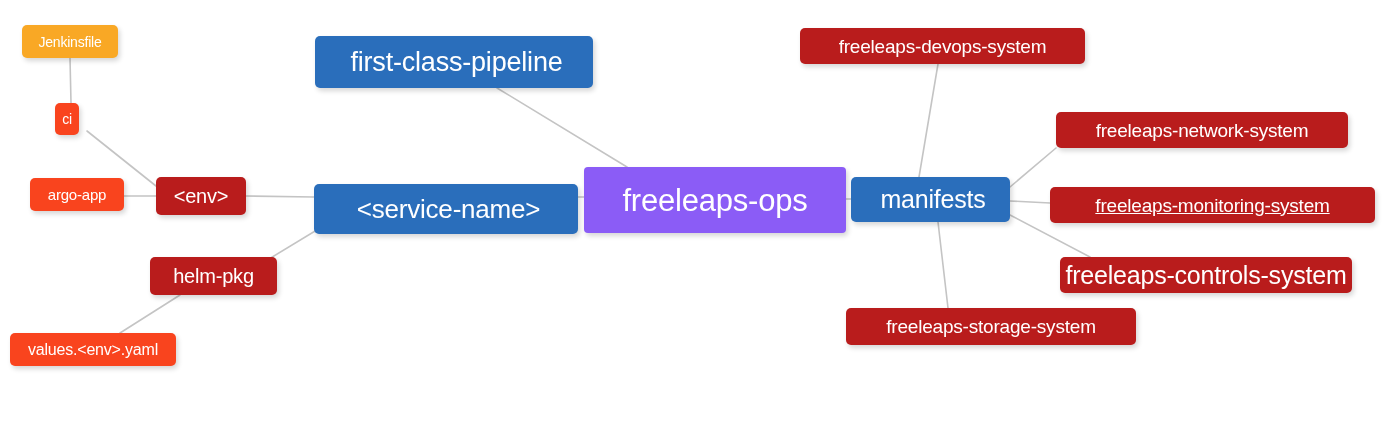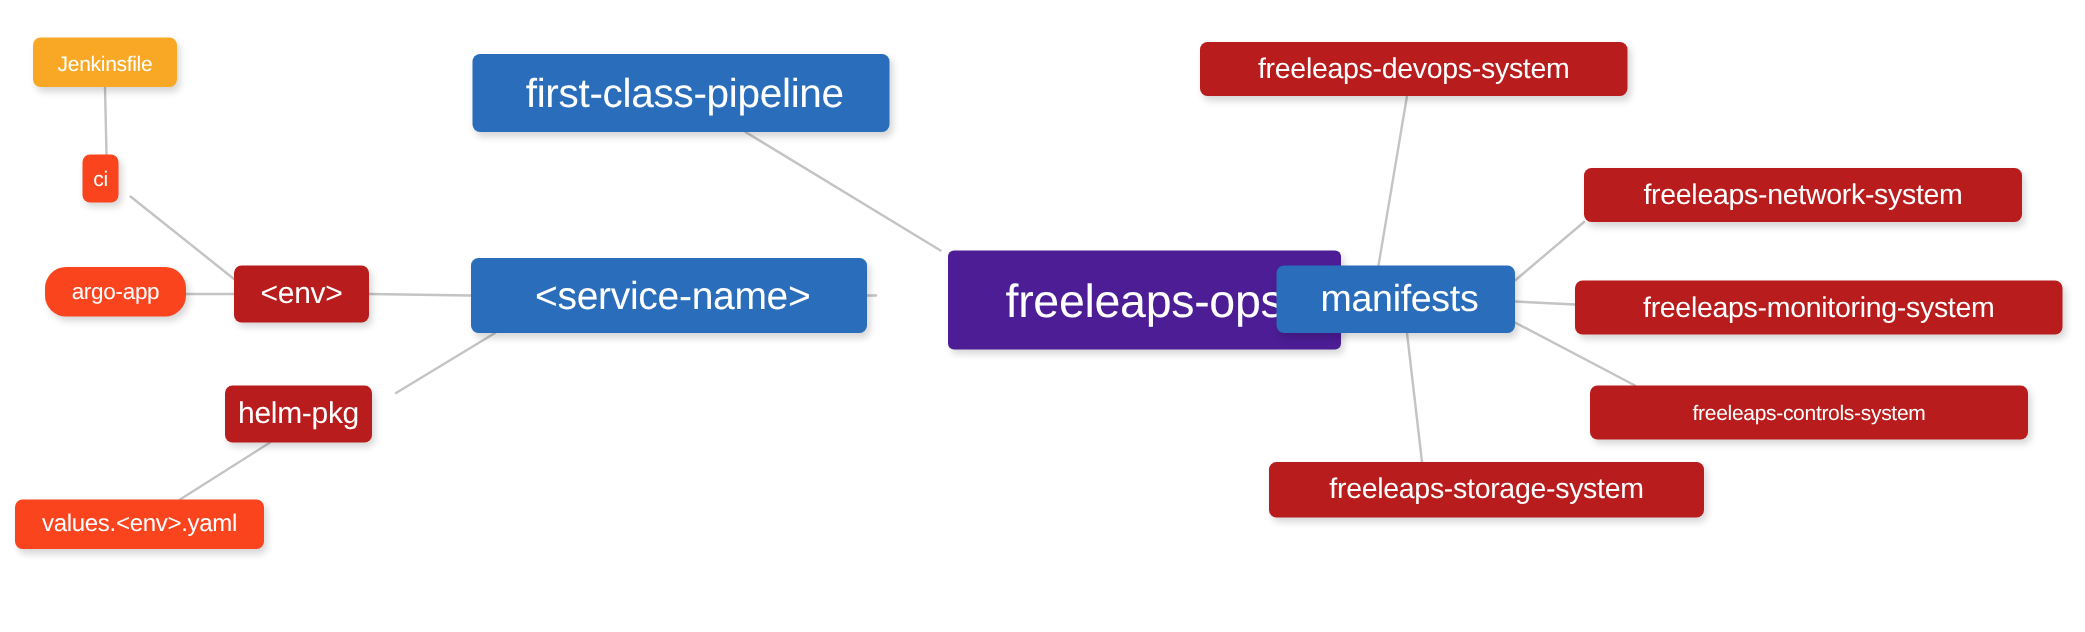--- a/index.html
+++ b/index.html
@@ -35,23 +35,22 @@
     box-sizing: border-box;
     color: #ffffff;
     border-radius: 5px;
     white-space: nowrap;
     letter-spacing: -0.2px;
     box-shadow: 2px 3px 5px rgba(0,0,0,0.16);
     line-height: 1;
     padding: 0 12px;
   }
   .node.root {
-    background: #4c1d95;
+    background: #8b5cf6;
     border-radius: 4px;
-    margin-left: 48px;
   }
   .node.blue   { background: #2a6ebb; padding-left: 17px; }
   .node.green  { background: #b91c1c; }
   .node.orange { background: #f9a825; }
   .node.red    { background: #f9441e; }
 </style>
 </head>
 <body>
 
 <div id="mindmap">
@@ -67,27 +66,27 @@
       <line x1="846" y1="199" x2="851" y2="199" stroke="#c4c4c4" stroke-width="1.6" stroke-linecap="round"></line>
       <line x1="919" y1="177" x2="938" y2="64" stroke="#c4c4c4" stroke-width="1.6" stroke-linecap="round"></line>
       <line x1="1010" y1="187" x2="1056" y2="148" stroke="#c4c4c4" stroke-width="1.6" stroke-linecap="round"></line>
       <line x1="1010" y1="201" x2="1050" y2="203" stroke="#c4c4c4" stroke-width="1.6" stroke-linecap="round"></line>
       <line x1="1010" y1="215" x2="1090" y2="257" stroke="#c4c4c4" stroke-width="1.6" stroke-linecap="round"></line>
       <line x1="938" y1="222" x2="948" y2="308" stroke="#c4c4c4" stroke-width="1.6" stroke-linecap="round"></line>
     </svg>
   <div id="node-layer">
       <div class="node orange" style="left: 22px; top: 25px; width: 96px; height: 33px; font-size: 14px;">Jenkinsfile</div>
       <div class="node red" style="left: 55px; top: 103px; width: 15px; height: 32px; font-size: 14px;">ci</div>
-      <div class="node red" style="left: 30px; top: 178px; width: 94px; height: 33px; font-size: 15px; border-radius: 14px;">argo-app</div>
+      <div class="node red" style="left: 30px; top: 178px; width: 94px; height: 33px; font-size: 15px;">argo-app</div>
       <div class="node green" style="left: 156px; top: 177px; width: 90px; height: 38px; font-size: 20px; text-align: center;">&lt;env&gt;</div>
-      <div class="node green" style="left: 150px; top: 257px; width: 98px; height: 38px; font-size: 20px;">helm-pkg</div>
+      <div class="node green" style="left: 150px; top: 257px; width: 127px; height: 38px; font-size: 20px;">helm-pkg</div>
       <div class="node red" style="left: 10px; top: 333px; width: 166px; height: 33px; font-size: 16px;">values.&lt;env&gt;.yaml</div>
       <div class="node blue" style="left: 315px; top: 36px; width: 278px; height: 52px; font-size: 27px;">first-class-pipeline</div>
-      <div class="node blue" style="left: 314px; top: 172px; width: 264px; height: 50px; font-size: 26px;">&lt;service-name&gt;</div>
+      <div class="node blue" style="left: 314px; top: 184px; width: 264px; height: 50px; font-size: 26px;">&lt;service-name&gt;</div>
       <div class="node root" style="left: 584px; top: 167px; width: 262px; height: 66px; font-size: 31px;">freeleaps-ops</div>
       <div class="node blue" style="left: 851px; top: 177px; width: 159px; height: 45px; font-size: 25px;">manifests</div>
       <div class="node green" style="left: 800px; top: 28px; width: 285px; height: 36px; font-size: 19px;">freeleaps-devops-system</div>
       <div class="node green" style="left: 1056px; top: 112px; width: 292px; height: 36px; font-size: 19px;">freeleaps-network-system</div>
-      <div class="node green" style="left: 1050px; top: 187px; width: 325px; height: 36px; font-size: 19px;">freeleaps-monitoring-system</div>
-      <div class="node green" style="left: 1060px; top: 257px; width: 292px; height: 36px; font-size: 14px; text-align: center;">freeleaps-controls-system</div>
+      <div class="node green" style="left: 1050px; top: 187px; width: 325px; height: 36px; font-size: 19px; text-decoration: underline;">freeleaps-monitoring-system</div>
+      <div class="node green" style="left: 1060px; top: 257px; width: 292px; height: 36px; font-size: 25px; text-align: center;">freeleaps-controls-system</div>
       <div class="node green" style="left: 815px; top: 308px; width: 290px; height: 37px; font-size: 19px; margin-left: 31px;">freeleaps-storage-system</div>
     </div>
 </div>
 
 </body></html>

